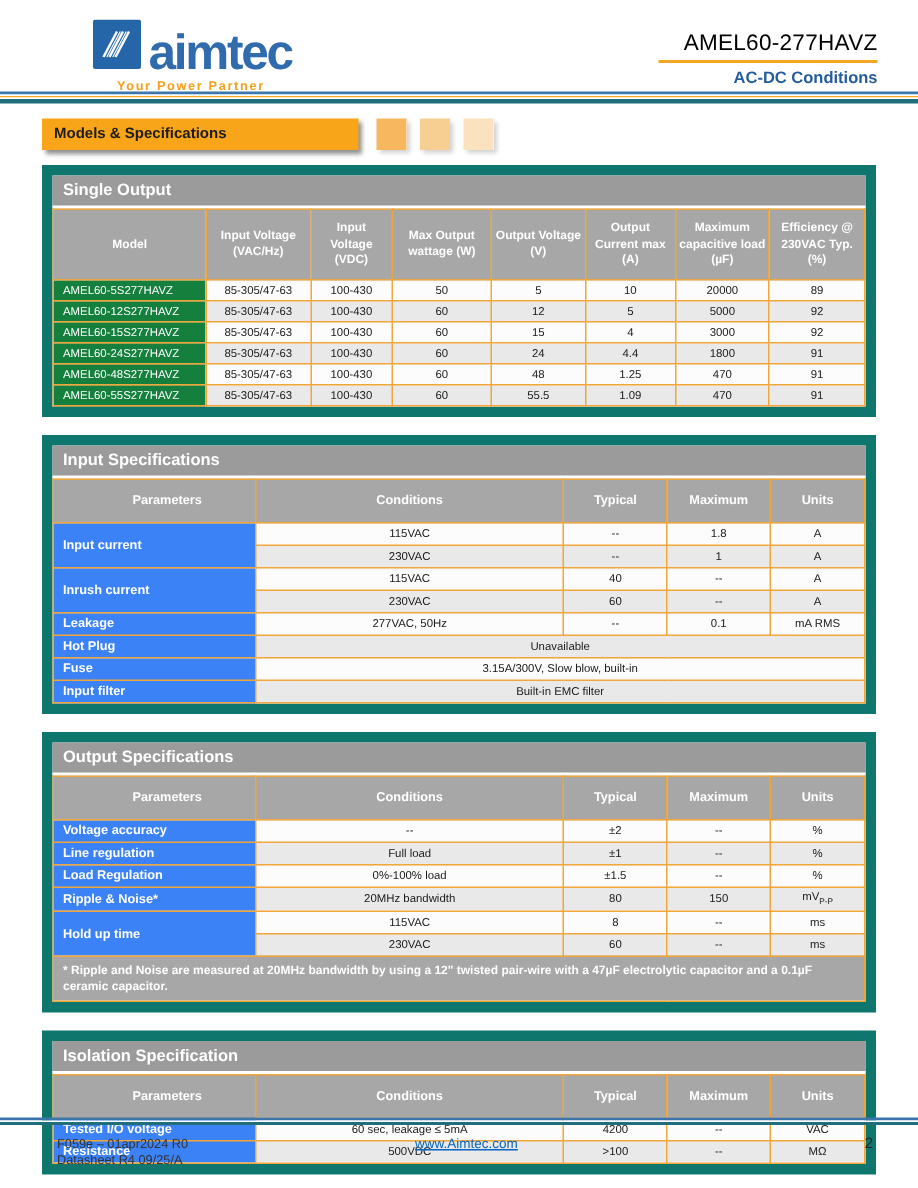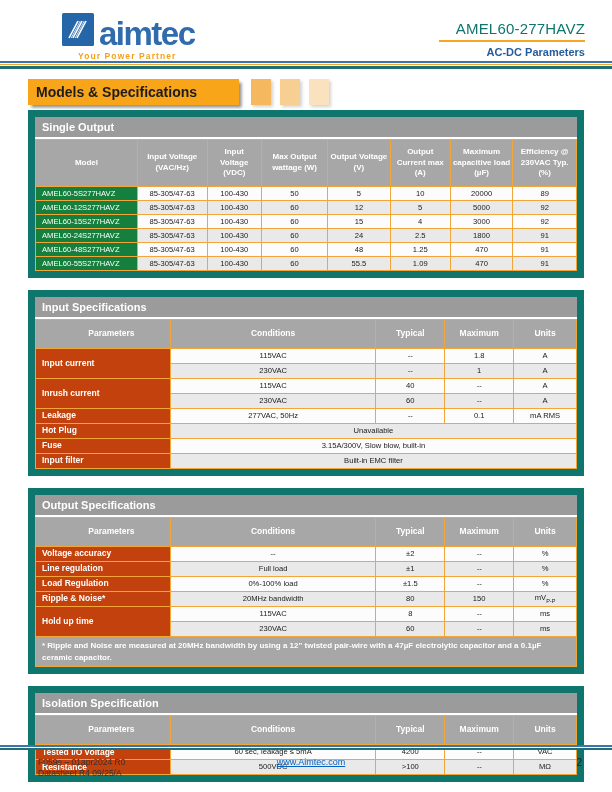--- a/index.html
+++ b/index.html
@@ -5,54 +5,54 @@
   html,body{margin:0;padding:0;background:#fff;}
   .page{position:relative;width:612px;height:792px;background:#fff;overflow:hidden;
         font-family:"Liberation Sans",sans-serif;color:#1a1a1a;}
 
   
   .logo{position:absolute;left:38px;top:13px;}
   .logo-row{display:flex;align-items:flex-end;margin-left:24px;}
   .brand-text{font-size:33px;font-weight:bold;color:#2F6BAD;letter-spacing:-1.5px;line-height:32px;margin-left:5px;}
   .tagline{color:#F5A01B;font-size:8.5px;font-weight:bold;letter-spacing:1.1px;margin-left:40px;margin-top:1px;}
   .title-block{position:absolute;right:27px;top:20px;text-align:right;}
-  .part-number{font-size:15px;color:#0f766e;letter-spacing:0.2px;}
+  .part-number{font-size:15px;color:#000000;letter-spacing:0.2px;}
   .title-underline{width:146px;height:2px;background:#F5A623;margin:3px 0 0 auto;}
   .product-type{font-size:11px;font-weight:bold;color:#255C9B;margin-top:4px;}
 
   .top-divider{position:absolute;top:61px;left:0;width:612px;}
   .stripe-blue{height:1.5px;background:#3A76AC;}
   .stripe-gap{height:1px;background:#fff;}
   .stripe-orange{height:1.5px;background:#F5A623;}
   .stripe-teal{height:2.5px;background:#206E79;}
 
   
   .section-heading{position:absolute;top:79px;left:28px;display:flex;align-items:stretch;}
-  .section-heading-box{background:#F9A51A;color:#1c1c1c;font-size:14px;font-weight:bold;
+  .section-heading-box{background:#F9A51A;color:#1c1c1c;font-size:10px;font-weight:bold;
       width:197px;padding:5px 6px 5px 8px;box-shadow:2.5px 2.5px 3px rgba(0,0,0,0.45);}
   .fade-squares{display:flex;margin-left:12px;}
   .fade-sq{width:20px;margin-right:9px;box-shadow:2px 2px 3px rgba(0,0,0,0.18);}
   .fade-sq.s1{background:rgba(242,160,40,0.75);}
   .fade-sq.s2{background:rgba(242,160,40,0.5);}
   .fade-sq.s3{background:rgba(242,160,40,0.3);}
 
   
   .content{position:absolute;left:28px;top:110px;width:556px;}
   .tbl-wrap{border:7px solid #0f766e;margin-bottom:12px;}
   .tbl-banner{background:#9B9B9B;color:#fff;font-weight:bold;font-size:11px;
       padding:4px 8px 4px 7px;border-bottom:2px solid #fff;}
   table{width:100%;border-collapse:collapse;table-layout:fixed;}
   th{background:#A7A7A7;color:#fff;font-weight:bold;font-size:8px;border:1px solid #F2A538;
      padding:2px;text-align:center;vertical-align:middle;line-height:1.35;}
   td{font-size:7.6px;border:1px solid #F2A538;text-align:center;vertical-align:middle;
      padding:1px 3px;line-height:1.3;}
   td.shade-a{background:#FCFCFC;}
   td.shade-b{background:#E9E9E9;}
   td.model-cell{background:#15803d;color:#fff;text-align:left;padding-left:6px;}
-  td.param-cell{background:#c2410c;color:#fff;text-align:left;font-weight:bold;
+  td.param-cell{background:#3b82f6;color:#fff;text-align:left;font-weight:bold;
      font-size:8.5px;padding-left:6px;}
   td.footnote-cell{background:#A7A7A7;color:#fff;text-align:left;font-weight:bold;
      font-size:8px;padding:3px 6px;line-height:1.45;}
   sub{font-size:5.5px;}
 
   #single-output th{height:42px;}
   #single-output td{height:11px;}
   #single-output th:nth-child(1){width:19.3%;}
   #single-output th:nth-child(2){width:12.9%;}
   #single-output th:nth-child(3){width:9.9%;}
@@ -100,21 +100,21 @@
         </svg>
       </span>
       <span class="brand-text">aimtec</span>
     </div>
     <div class="tagline">Your Power Partner</div>
   </div>
 
   <div class="title-block">
     <div class="part-number">AMEL60-277HAVZ</div>
     <div class="title-underline"></div>
-    <div class="product-type">AC-DC Parameters</div>
+    <div class="product-type">AC-DC Conditions</div>
   </div>
 
   <div class="top-divider">
     <div class="stripe-blue"></div>
       <div class="stripe-gap"></div>
     <div class="stripe-orange"></div>
       <div class="stripe-gap"></div>
     <div class="stripe-teal"></div>
   </div>
 
@@ -174,21 +174,21 @@
               <td class="shade-a">4</td>
               <td class="shade-a">3000</td>
               <td class="shade-a">92</td>
             </tr>
             <tr>
               <td class="model-cell">AMEL60-24S277HAVZ</td>
               <td class="shade-b">85-305/47-63</td>
               <td class="shade-b">100-430</td>
               <td class="shade-b">60</td>
               <td class="shade-b">24</td>
-              <td class="shade-b">2.5</td>
+              <td class="shade-b">4.4</td>
               <td class="shade-b">1800</td>
               <td class="shade-b">91</td>
             </tr>
             <tr>
               <td class="model-cell">AMEL60-48S277HAVZ</td>
               <td class="shade-a">85-305/47-63</td>
               <td class="shade-a">100-430</td>
               <td class="shade-a">60</td>
               <td class="shade-a">48</td>
               <td class="shade-a">1.25</td>

